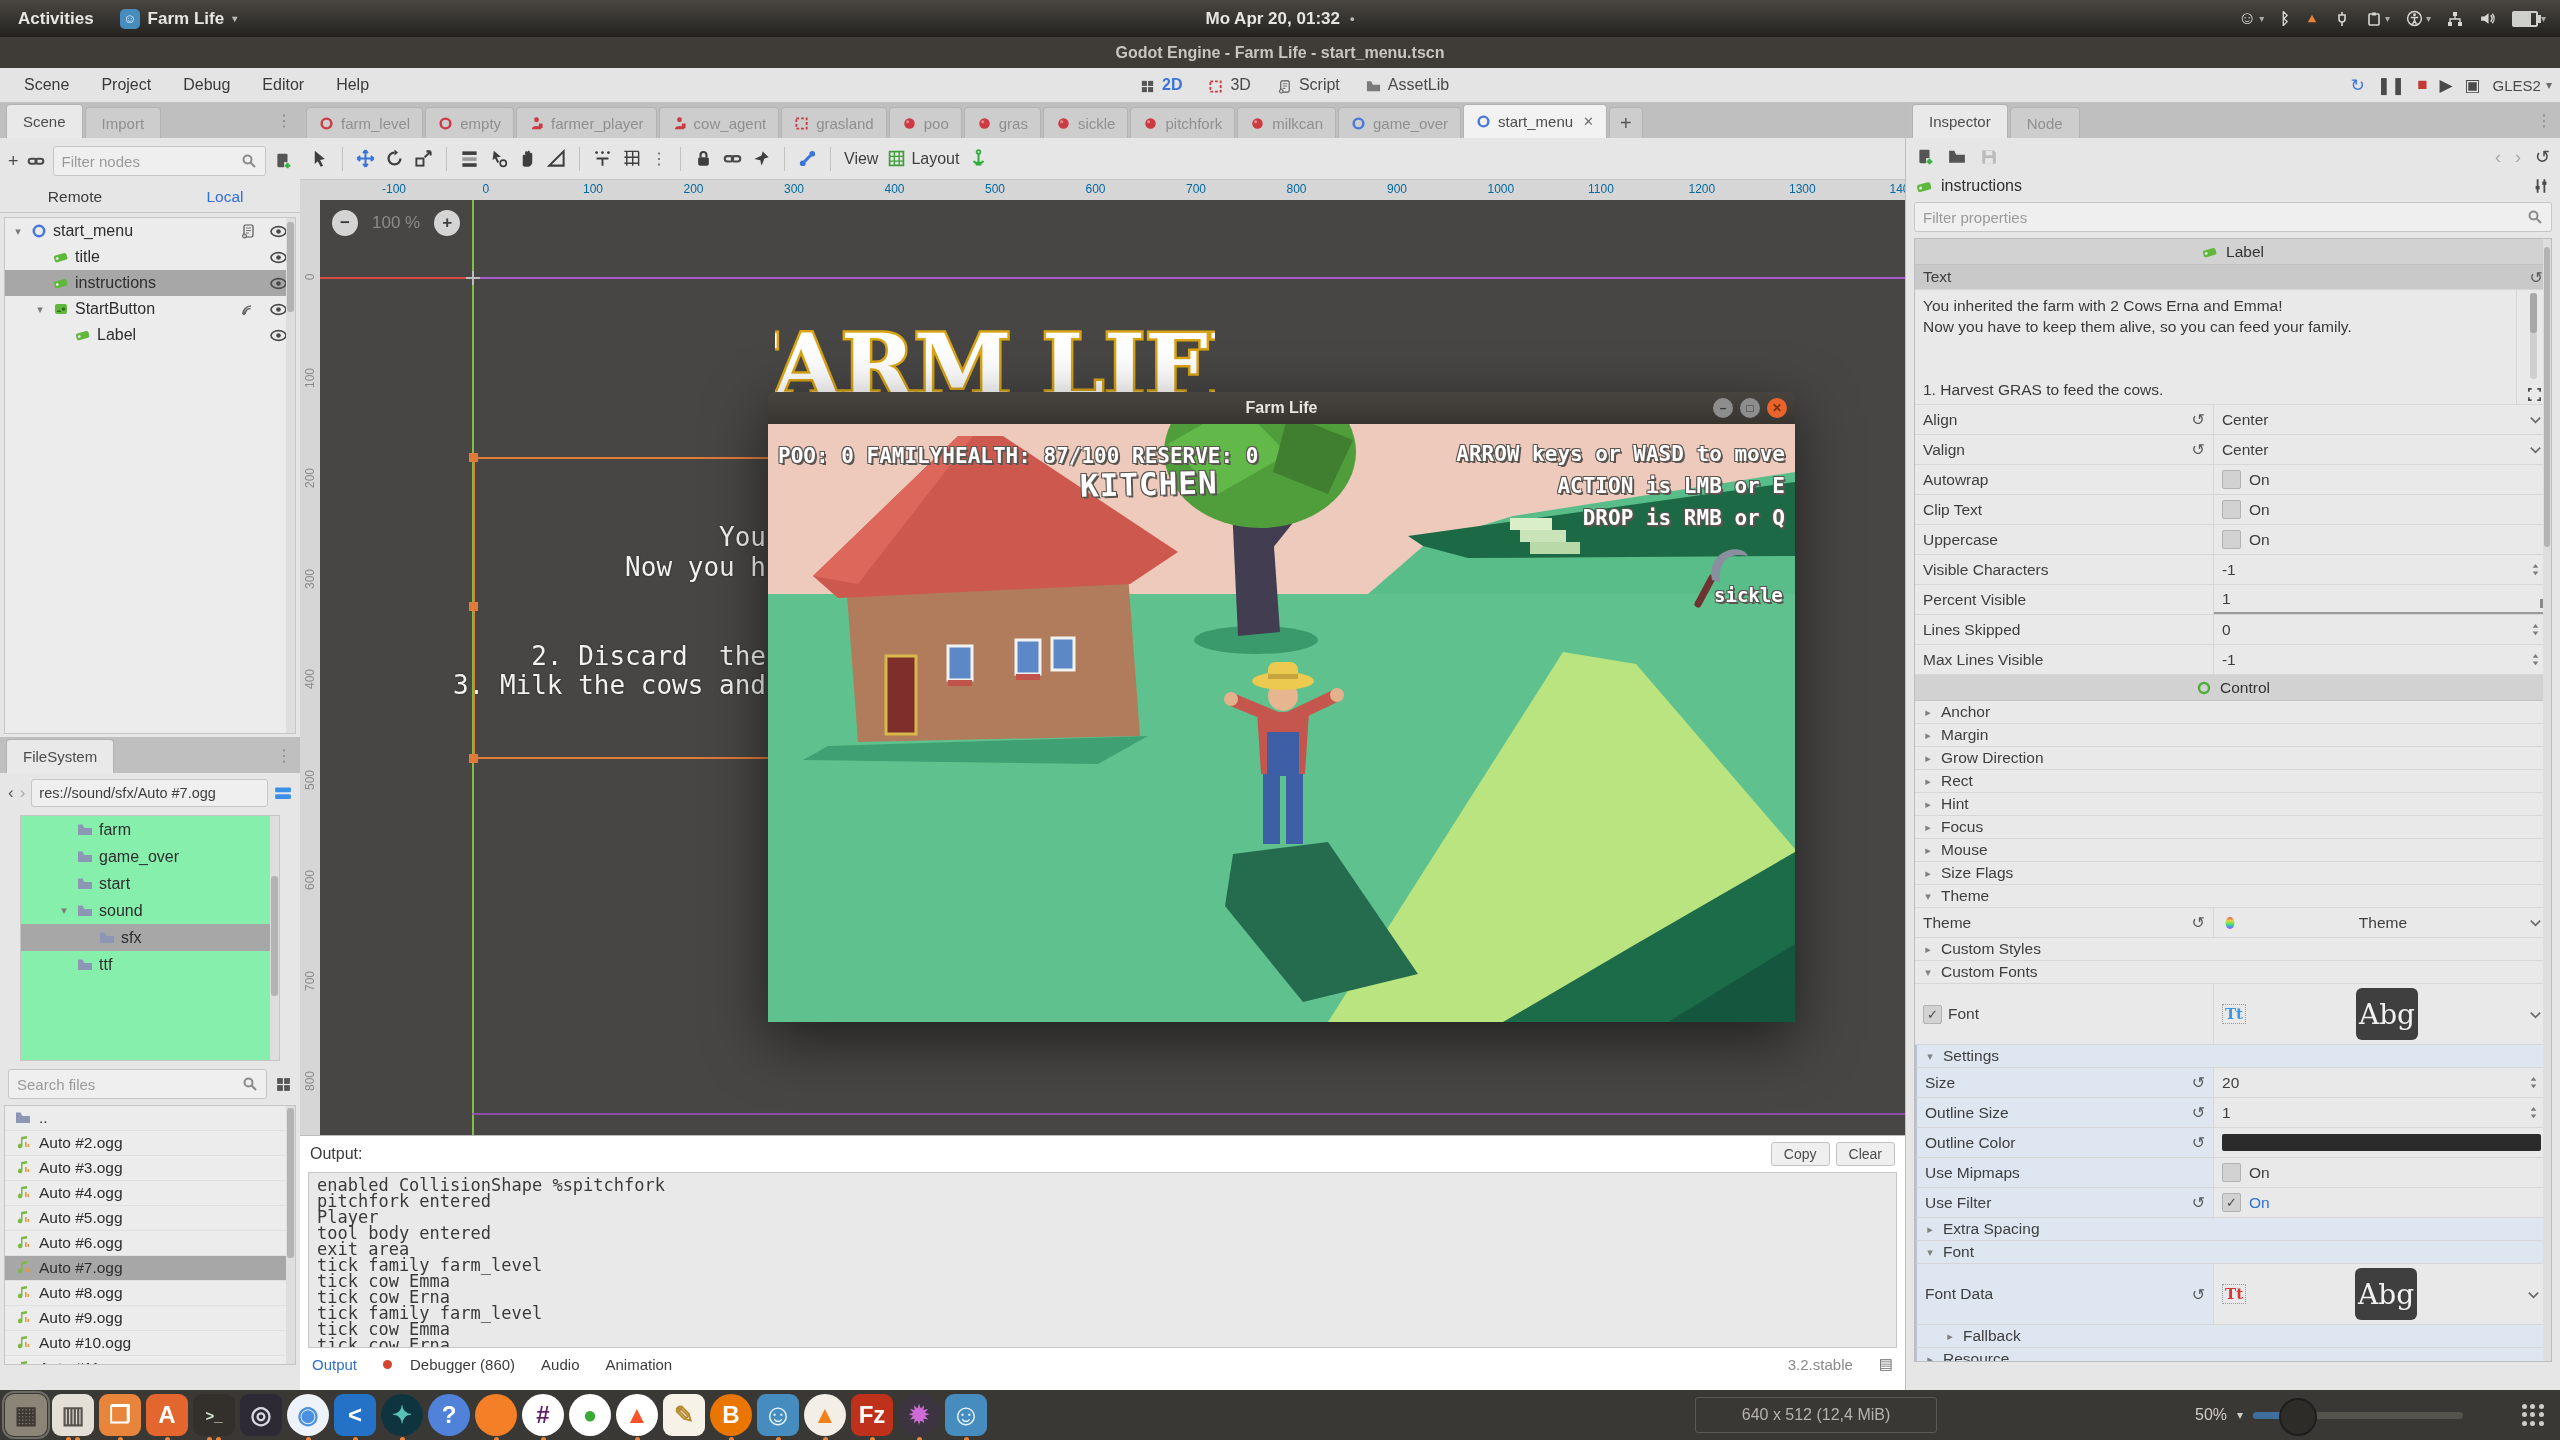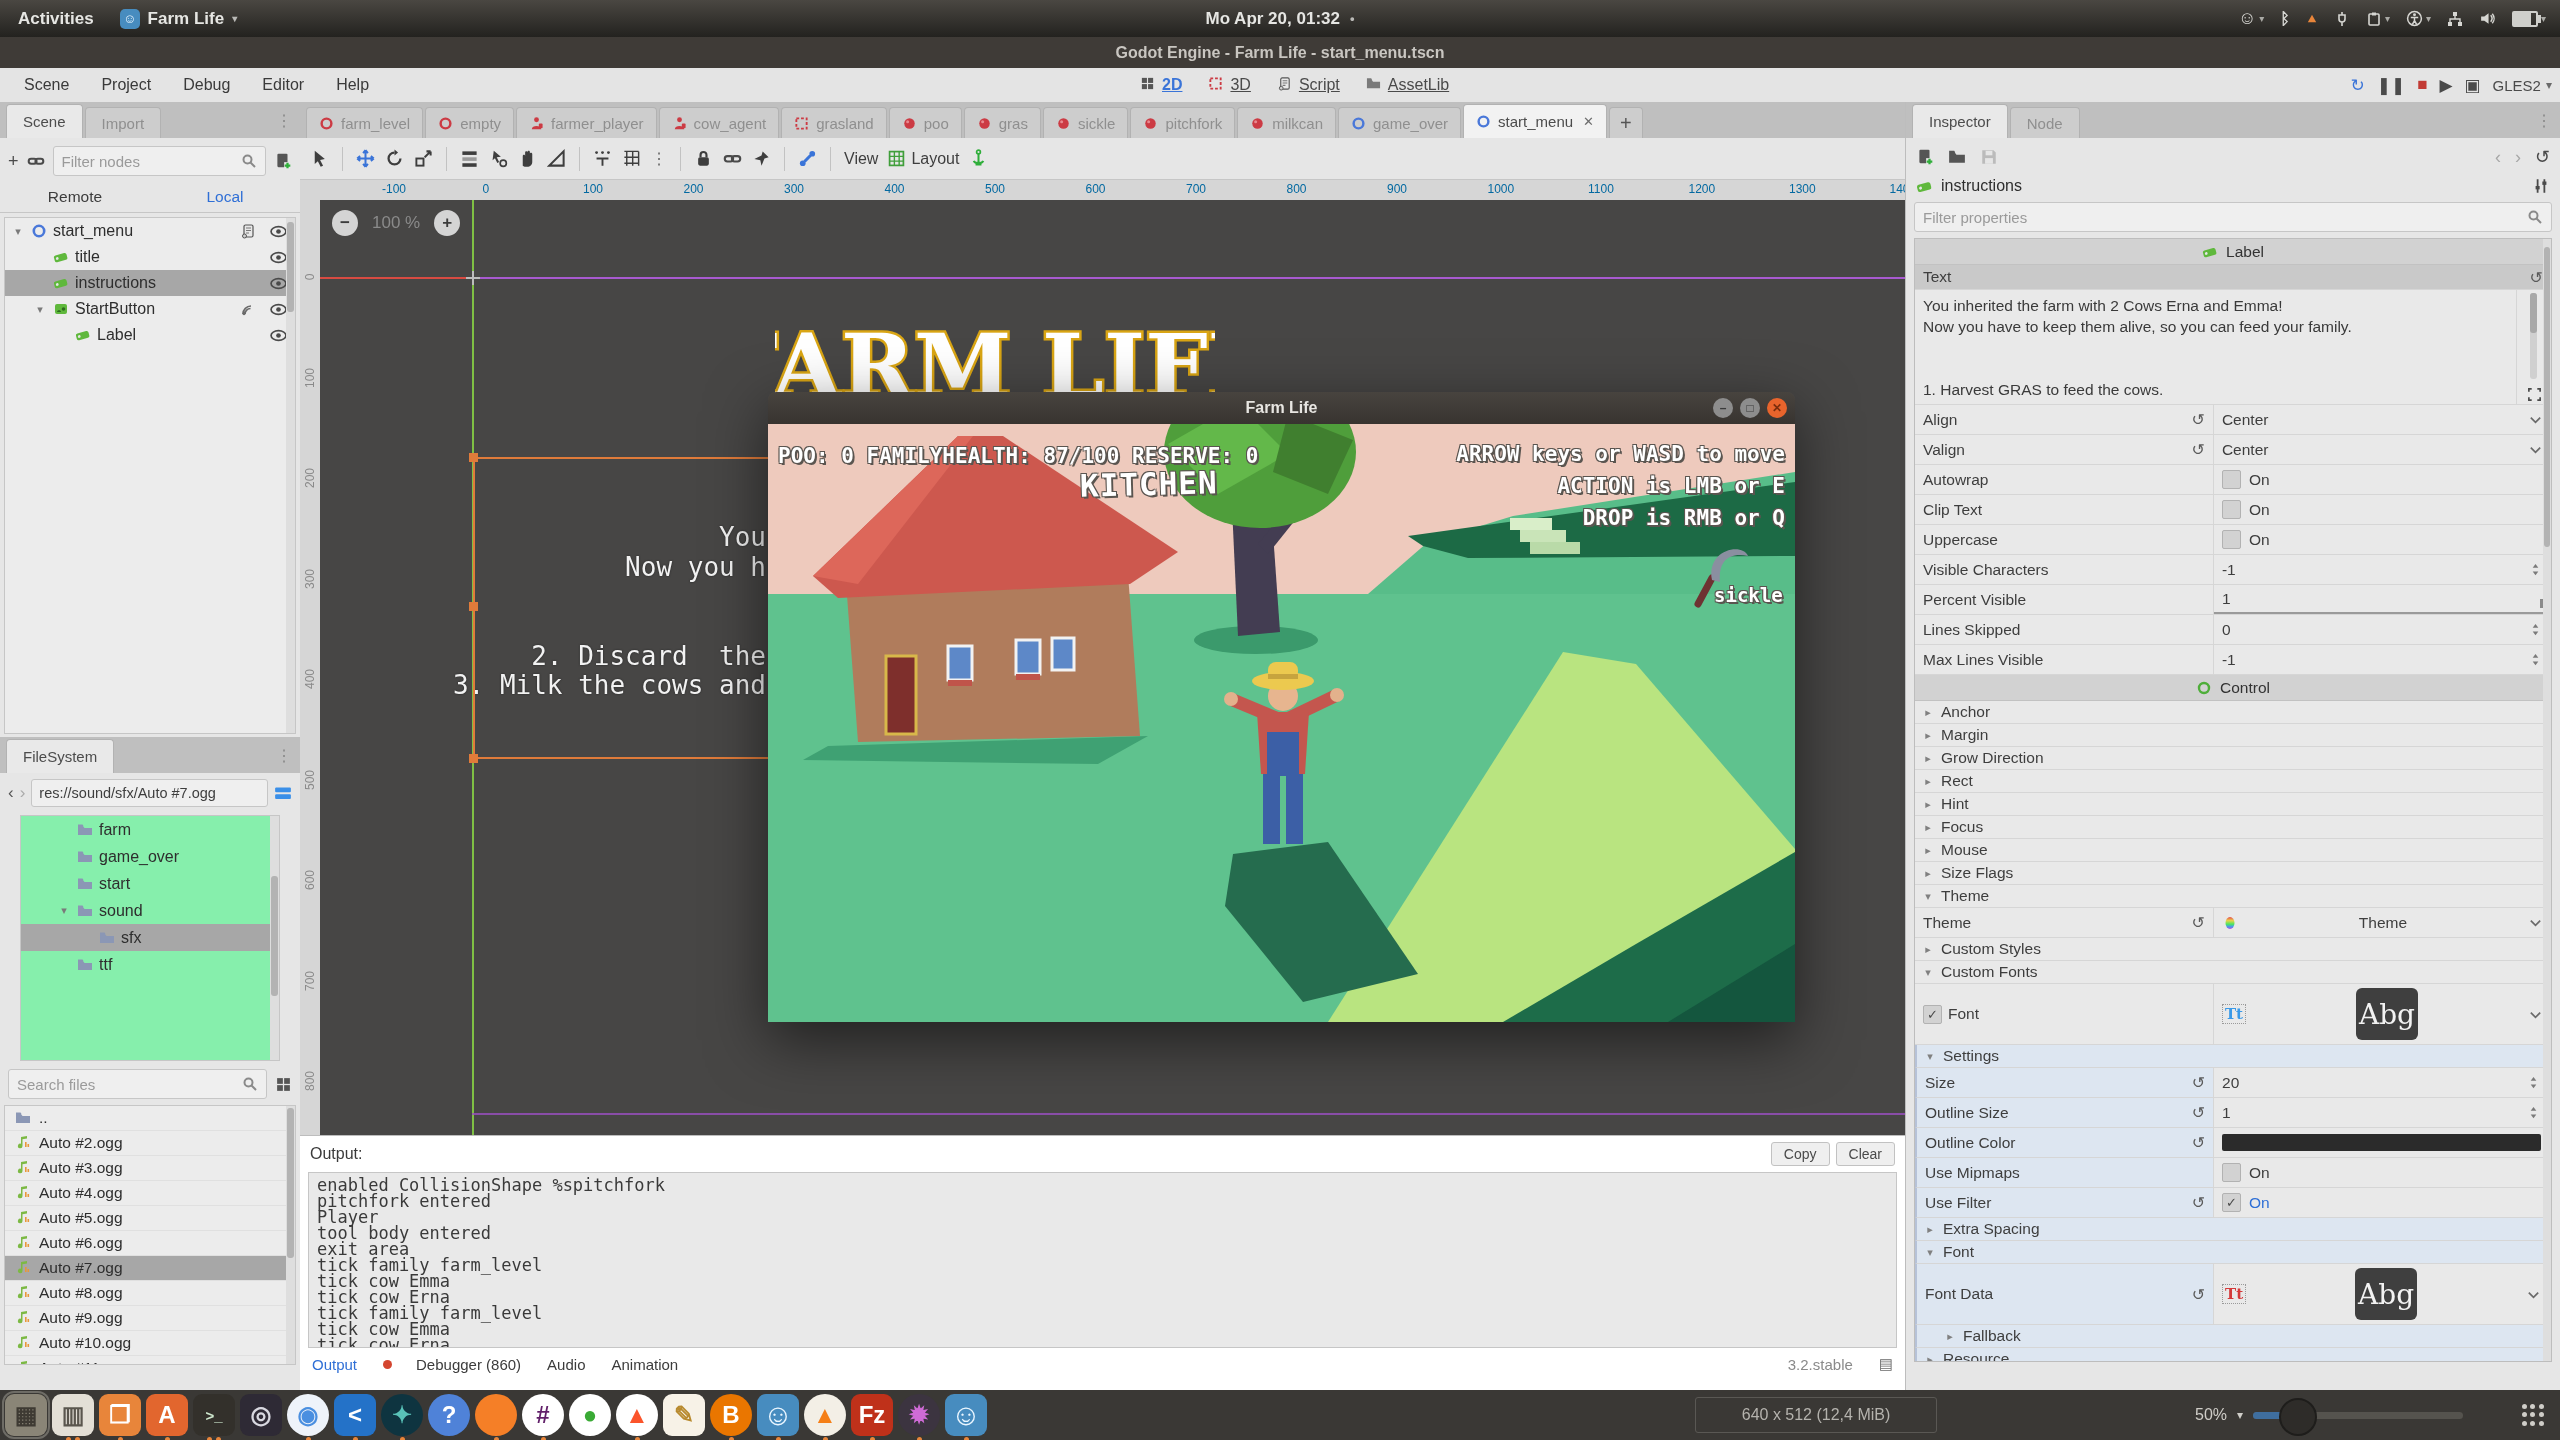--- a/index.html
+++ b/index.html
@@ -23,21 +23,21 @@
   .batt:after{content:"";position:absolute;right:-5px;top:2px;width:3px;height:8px;background:#cfcfcb;}
   
   #wintitle{position:absolute;left:0;top:37px;width:2560px;height:31px;background:#3f3b37;
     color:#c9c6c1;display:flex;align-items:center;justify-content:center;font-size:16px;font-weight:bold;}
   
   #menubar{position:absolute;left:0;top:68px;width:2560px;height:34px;background:#e4e4e4;
     border-bottom:1px solid #c2c2c2;display:flex;align-items:center;font-size:16px;color:#3a3a3a;}
   #menus{display:flex;gap:4px;margin-left:10px;}
   #menus .mi{padding:3px 14px;border-radius:3px;}
   #wspace{position:absolute;left:1140px;display:flex;gap:26px;align-items:center;}
-  #wspace .ws{display:flex;gap:7px;align-items:flex-start;color:#4a4a4a;text-decoration:underline;}
+  #wspace .ws{display:flex;gap:7px;align-items:flex-end;color:#4a4a4a;}
   #wspace .ws.on{color:#3a74d8;font-weight:bold;}
   #runbar{position:absolute;right:8px;display:flex;gap:12px;align-items:center;color:#4a4a4a;}
   #runbar .rb{font-size:17px;}
   
   #scenetabs{position:absolute;left:300px;top:102px;width:1605px;height:36px;background:#bfbfbf;
     display:flex;align-items:flex-end;padding-left:6px;box-sizing:border-box;}
   .stab{height:30px;display:flex;align-items:center;gap:7px;padding:0 12px;background:#cdcdcd;
     border:1px solid #b2b2b2;border-bottom:none;border-radius:4px 4px 0 0;margin-right:2px;
     font-size:15px;color:#8f8f8f;white-space:nowrap;}
   .stab.active{background:#f2f2f2;color:#4c4c4c;height:33px;}
@@ -126,21 +126,21 @@
   #output{position:absolute;left:300px;top:1135px;width:1605px;height:255px;background:#ffffff;box-sizing:border-box;border-top:1px solid #bdbdbd;}
   #ohead{display:flex;align-items:center;padding:6px 10px;}
   #ohead .ot{font-size:16px;color:#3a3a3a;}
   #ohead .obtns{margin-left:auto;display:flex;gap:6px;}
   .obtn{background:#efefef;border:1px solid #c2c2c2;border-radius:3px;font-size:14px;color:#4a4a4a;padding:3px 12px;}
   #olog{margin:0 8px;background:#e9e9e9;border:1px solid #c6c6c6;height:176px;overflow:hidden;
     font-size:17px;color:#3a3a3a;line-height:16px;padding:4px 8px;box-sizing:border-box;}
   #olog div{height:16px;}
   #obar{display:flex;align-items:center;gap:26px;padding:7px 12px;font-size:15px;}
   #obar .blue{color:#2f6fd6;}
-  #obar .dbg{display:flex;align-items:center;gap:24px;}
+  #obar .dbg{display:flex;align-items:center;gap:18px;}
   #obar .reddot{width:9px;height:9px;border-radius:50%;background:#d4452f;}
   #obar .ver{margin-left:auto;color:#8a8a8a;}
   
   #inspector{position:absolute;left:1905px;top:102px;width:655px;height:1288px;background:#e6e6e6;border-left:1px solid #bdbdbd;box-sizing:border-box;}
   #insp-node{display:flex;align-items:center;gap:8px;padding:7px 10px 5px 10px;font-size:16px;color:#2e2e2e;}
   #insp-filter{padding:2px 8px 6px 8px;}
   #proplist{margin:0 8px;border:1px solid #bdbdbd;background:#e9e9e9;height:1122px;overflow:hidden;position:relative;}
   .irow{display:flex;align-items:center;border-bottom:1px solid #d6d6d6;min-height:29px;font-size:15.5px;color:#3e3e3e;}
   .irow .lab{flex:0 0 47%;display:flex;align-items:center;gap:6px;padding-left:8px;box-sizing:border-box;align-self:stretch;border-right:1px solid #d6d6d6;}
   .irow .lab .lsp{flex:1;}

